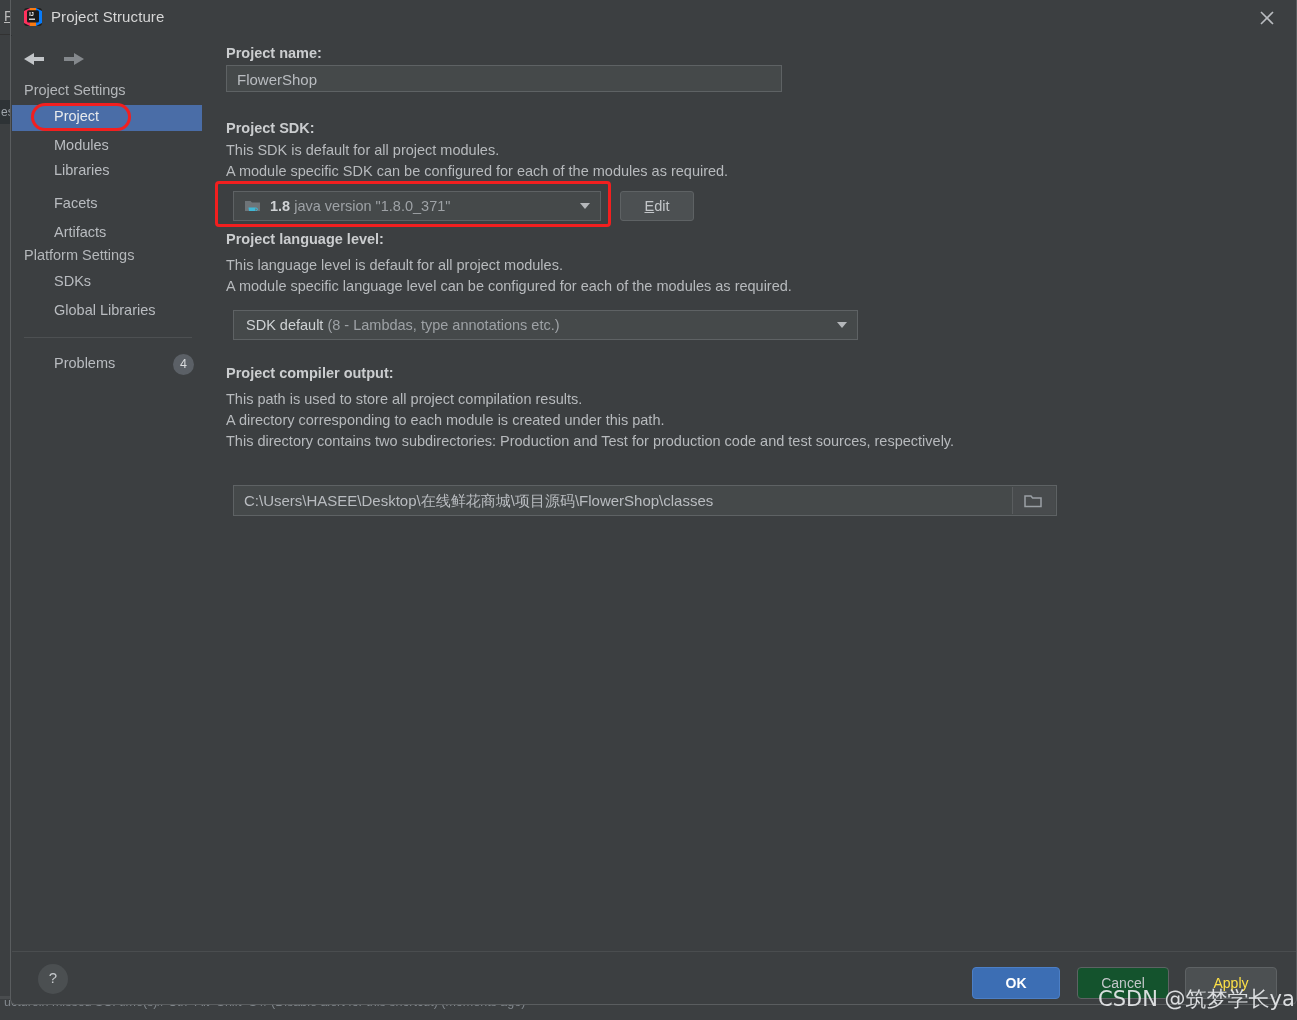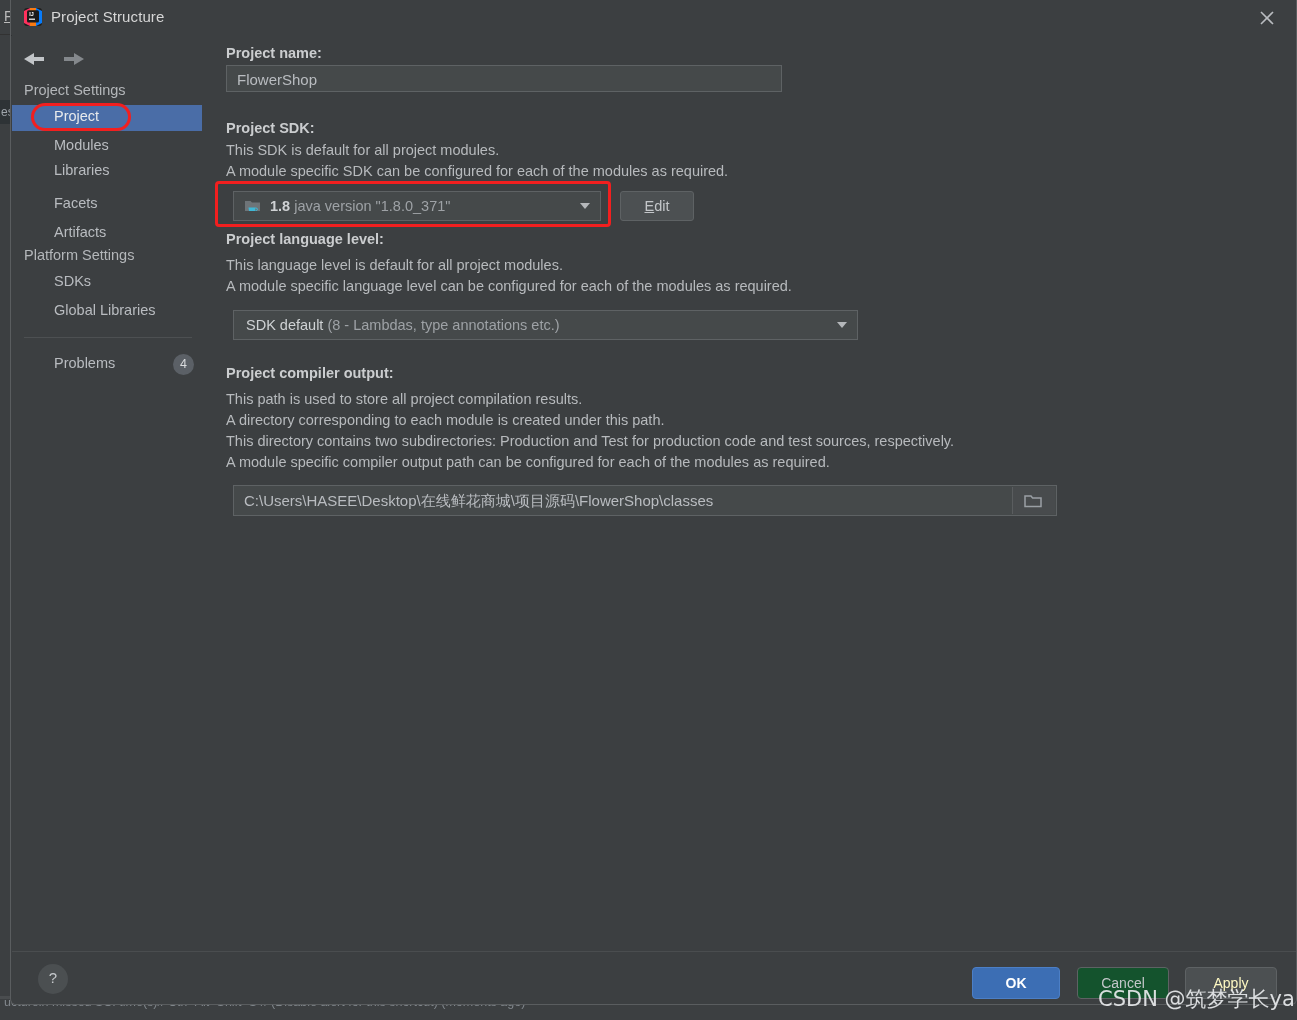--- a/index.html
+++ b/index.html
@@ -346,21 +346,21 @@
     background: #14532d;
     border: 1px solid #5e6264;
   }
   .btn-cancel .flbl { color: #c3c6c9; }
   .btn-apply {
     left: 1173px;
     width: 92px;
     background: #4c5052;
     border: 1px solid #5e6264;
   }
-  .btn-apply .flbl { color: #fef9c3; }
+  .btn-apply .flbl { color: #fde047; }
 
   
   .annot {
     position: absolute;
     border: 3px solid #f21f1f;
     border-radius: 4px;
     box-sizing: border-box;
     pointer-events: none;
   }
   .annot-project {
@@ -507,21 +507,20 @@
 
       <div class="combo" style="left:31px; top:275px; width:625px; height:30px;">
         <span class="ctext" style="left:12px;"><span class="strong" style="font-weight:normal;">SDK default</span> <span class="dim">(8 - Lambdas, type annotations etc.)</span></span>
         <span class="caret"></span>
       </div>
 
       <div class="sec-title" style="left:24px; top:330px;">Project compiler output:</div>
       <div class="sec-desc" style="left:24px; top:356px;">This path is used to store all project compilation results.</div>
       <div class="sec-desc" style="left:24px; top:377px;">A directory corresponding to each module is created under this path.</div>
       <div class="sec-desc" style="left:24px; top:398px;">This directory contains two subdirectories: Production and Test for production code and test sources, respectively.</div>
-      <div class="sec-desc" style="left:24px; top:419px;">A module specific compiler output path can be configured for each of the modules as required.</div>
 
       <div class="textfield" style="left:31px; top:450px; width:824px; height:31px;">
         <span class="val">C:\Users\HASEE\Desktop\在线鲜花商城\项目源码\FlowerShop\classes</span>
         <span class="browse-btn">
           <svg width="20" height="16" viewBox="0 0 20 16">
             <path d="M1 3 L7 3 L8.6 5 L17 5 L17 13.5 L1 13.5 Z" fill="none" stroke="#9aa0a5" stroke-width="1.5"></path>
           </svg>
         </span>
       </div>
 

